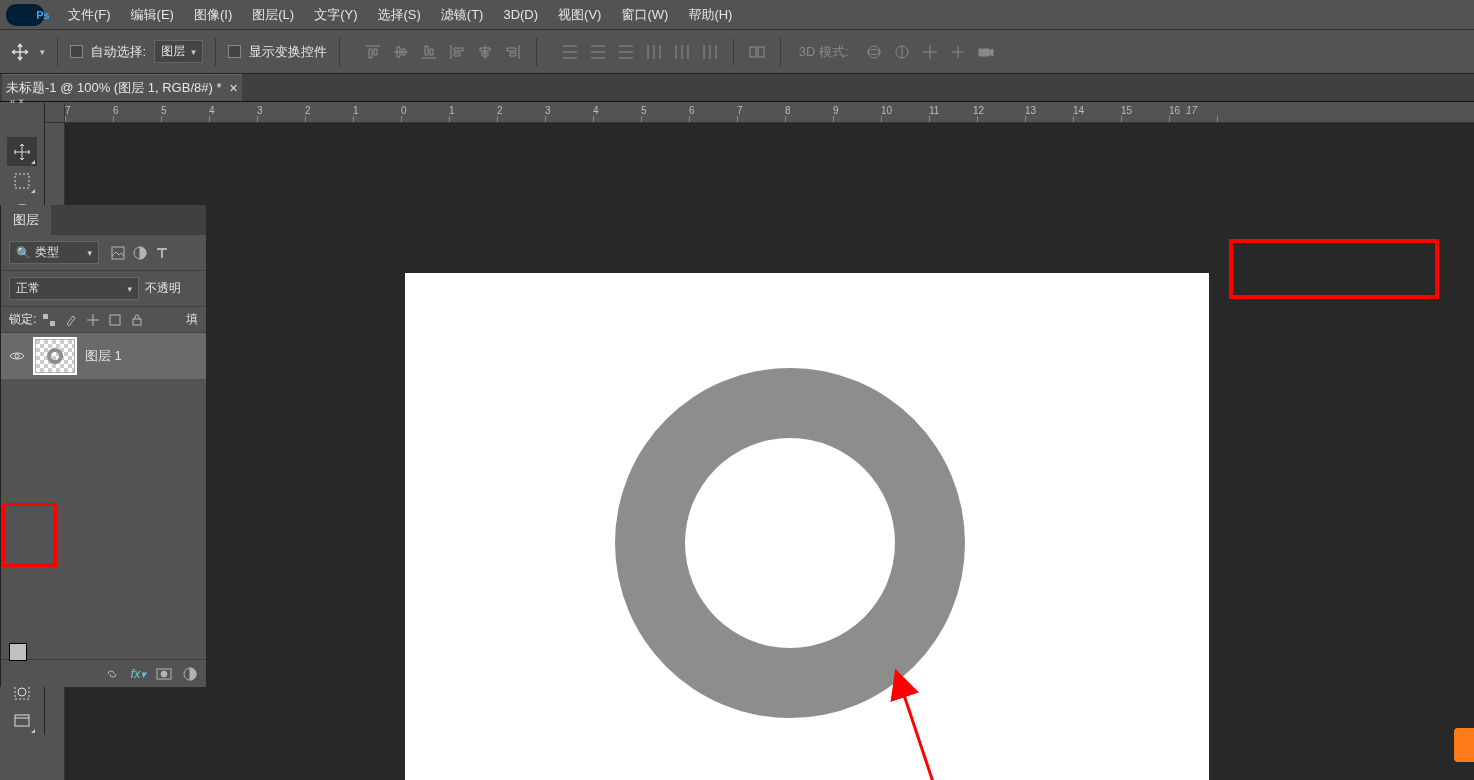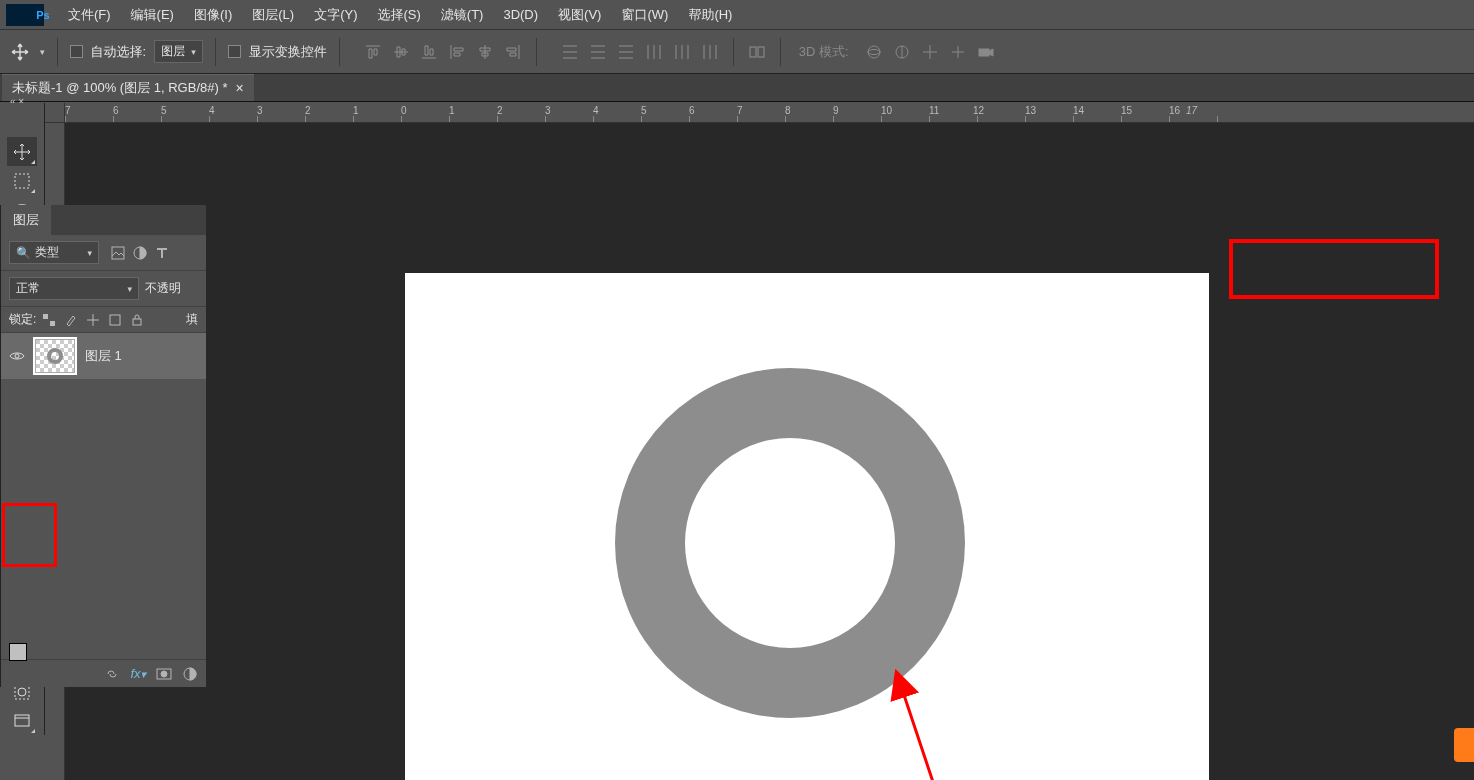--- a/index.html
+++ b/index.html
@@ -1,41 +1,41 @@
 <!DOCTYPE html>
 <html><head>
 <meta charset="utf-8">
 <style>
   * { box-sizing: border-box; margin: 0; padding: 0; }
   html, body { width: 1474px; height: 780px; overflow: hidden; font-family: "Microsoft YaHei", sans-serif; background: #535353; color: #e4e4e4; font-size: 13px; user-select: none; }
   
   
   .menubar { height: 30px; background: #535353; display: flex; align-items: center; padding: 0 6px; border-bottom: 1px solid #333; }
-  .ps-logo { width: 38px; height: 22px; background: #001e36; color: #31a8ff; font-weight: bold; font-size: 11px; display: flex; align-items: center; justify-content: center; border-radius: 0; margin-right: 14px; padding-left: 36px; }
+  .ps-logo { width: 38px; height: 22px; background: #001e36; color: #31a8ff; font-weight: bold; font-size: 11px; display: flex; align-items: center; justify-content: center; border-radius: 10px; margin-right: 14px; padding-left: 36px; }
   .menu-item { padding: 0 10px; height: 30px; display: flex; align-items: center; cursor: pointer; font-size: 13px; }
   
   
   .options-bar { height: 44px; background: #535353; display: flex; align-items: center; padding: 0 10px; border-bottom: 1px solid #222; gap: 8px; }
   .move-icon { width: 20px; height: 20px; position: relative; }
   .move-icon svg { width: 100%; height: 100%; }
   .chev-down { font-size: 9px; color: #ccc; margin-left: 2px; }
   .divider { width: 1px; height: 28px; background: #3a3a3a; margin: 0 4px; }
   .chk { width: 13px; height: 13px; border: 1px solid #888; background: #444; display: inline-block; }
   .opt-label { font-size: 13px; }
   .dropdown { background: #444; border: 1px solid #666; padding: 2px 6px; display: flex; align-items: center; gap: 4px; font-size: 12px; }
   .align-group { display: flex; gap: 6px; margin-left: 10px; }
   .align-btn { width: 22px; height: 22px; display: flex; align-items: center; justify-content: center; opacity: 0.5; }
   .align-btn svg { width: 18px; height: 18px; }
   .mode3d { color: #8a8a8a; font-size: 13px; margin-left: 6px; }
   .icon3d { display: flex; gap: 10px; margin-left: 8px; opacity: 0.45; }
   .icon3d span { width: 18px; height: 18px; display: flex; align-items: center; justify-content: center; }
   
   
   .tab-bar { height: 28px; background: #404040; display: flex; align-items: flex-end; padding-left: 2px; border-bottom: 1px solid #111; }
-  .doc-tab { background: #535353; padding: 4px 10px; font-size: 13px; display: flex; align-items: center; gap: 8px; border-top: 1px solid #666; }
+  .doc-tab { background: #535353; padding: 4px 4px; font-size: 13px; display: flex; align-items: center; gap: 8px; border-top: 1px solid #666; }
   .doc-tab .close { font-size: 14px; cursor: pointer; }
   .tab-collapse { position: absolute; left: 10px; top: 96px; font-size: 10px; color: #ccc; }
   
   
   .toolbox { position: absolute; left: 0; top: 103px; width: 45px; background: #535353; border-right: 1px solid #222; display: flex; flex-direction: column; align-items: center; padding-top: 34px; gap: 0; }
   .tool { width: 30px; height: 29px; display: flex; align-items: center; justify-content: center; cursor: pointer; position: relative; color: #ddd; }
   .tool.active { background: #3a3a3a; }
   .tool svg { width: 18px; height: 18px; }
   .tool-corner { position: absolute; right: 2px; bottom: 2px; width: 0; height: 0; border-left: 4px solid transparent; border-bottom: 4px solid #ccc; }
   .toolbox-hl { position: absolute; left: 2px; top: 503px; width: 55px; height: 64px; border: 3px solid #ff0000; pointer-events: none; z-index: 10; }

